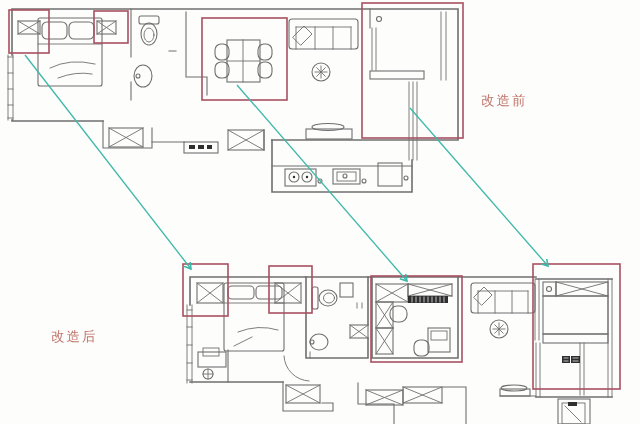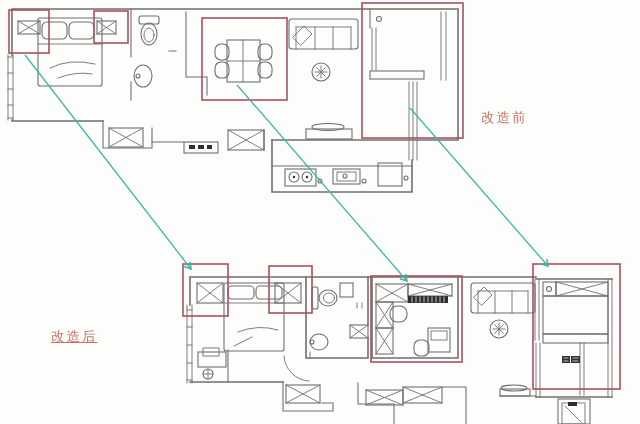--- a/index.html
+++ b/index.html
@@ -16,22 +16,22 @@
   .thin{stroke-width:0.9 !important;}
   .dark{fill:var(--dark,#2f2f2f) !important;stroke:none !important;}
   .whitetick{stroke:#ffffff !important;stroke-width:0.7 !important;}
   .hl{stroke:var(--highlight,#a84f5f);fill:none;stroke-width:1.6;}
   .arrow{stroke:var(--arrow,#3cb8a8);fill:none;stroke-width:1.3;}
   .ah{stroke:var(--arrow,#3cb8a8);fill:none;stroke-width:1.2;}
   .plan-label{
     position:absolute;font-size:13.5px;letter-spacing:2px;
     color:var(--label,#c1756b);white-space:nowrap;user-select:none;
   }
-  #label-before{left:481px;top:92px;margin-top:17px;}
-  #label-after{left:51px;top:328px;text-decoration:underline;}
+  #label-before{left:481px;top:92px;}
+  #label-after{left:51px;top:328px;}
 </style>
 </head>
 <body>
 
 <div class="stage">
 <svg width="640" height="424" viewBox="0 0 640 424">
   <defs>
     <pattern id="weave" width="13" height="13" patternUnits="userSpaceOnUse">
       <g stroke="#3a3a3a" stroke-width="1.3" fill="none">
         <path d="M0.8,1.5 H5.7 M0.8,3.3 H5.7 M0.8,5.1 H5.7"></path>

